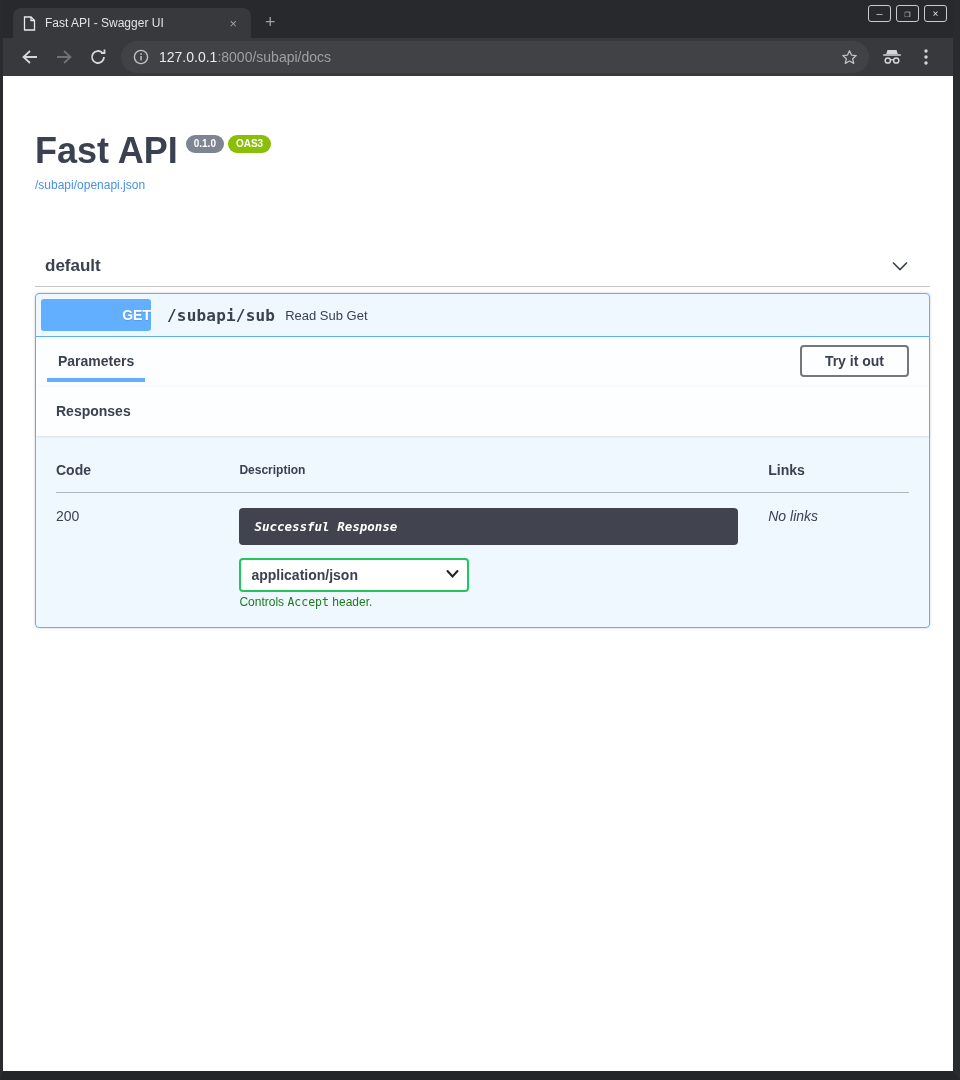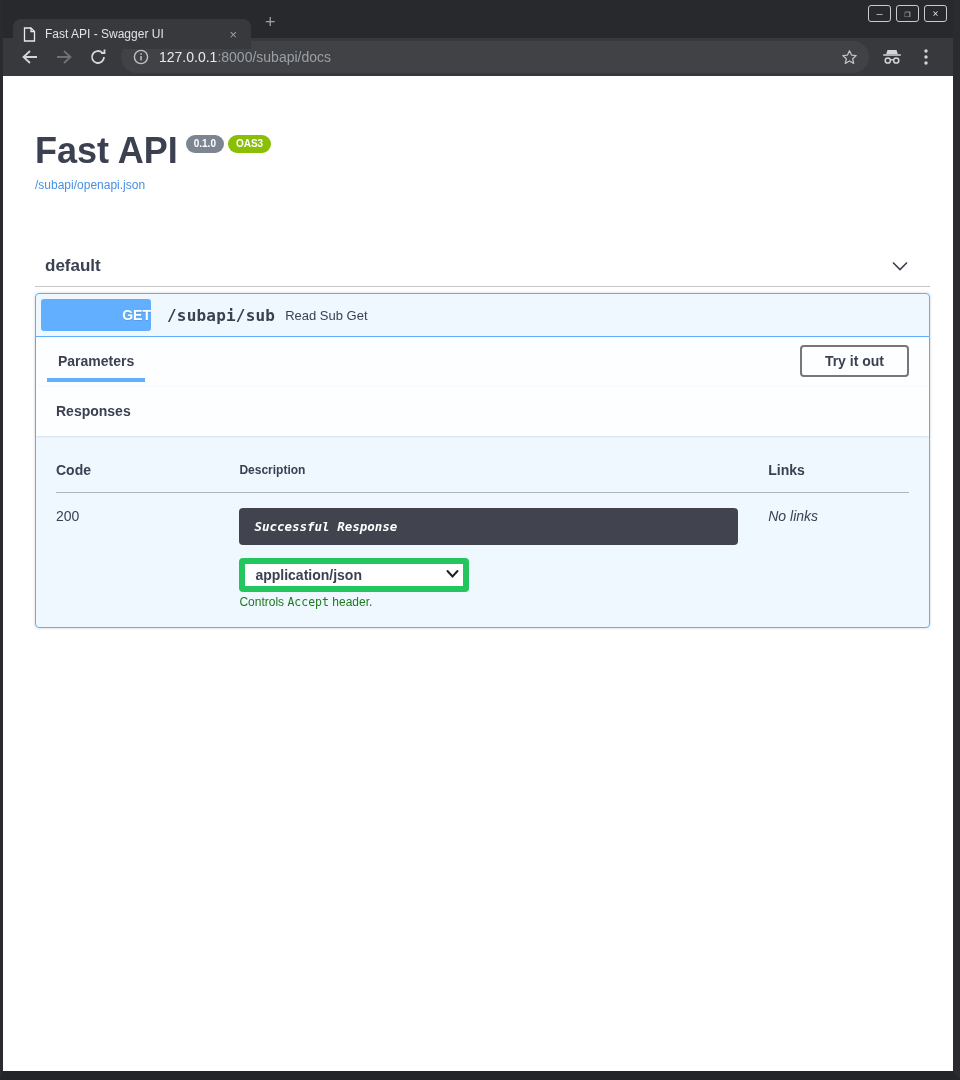--- a/index.html
+++ b/index.html
@@ -5,21 +5,21 @@
   * { margin:0; padding:0; box-sizing:border-box; }
   html,body { width:960px; height:1080px; }
   body { font-family:"Liberation Sans", sans-serif; background:#26272a; }
 
   
   .window { width:960px; height:1080px; display:flex; flex-direction:column;
             border-left:3px solid #2a2b2e; border-right:7px solid #2a2b2e; border-bottom:9px solid #242528; }
 
   
   .tabstrip { height:38px; background:#28292c; position:relative; flex:none; }
-  .tab { position:absolute; left:10px; top:19px; width:238px; height:30px; background:#37393d;
+  .tab { position:absolute; left:10px; top:8px; width:238px; height:30px; background:#37393d;
          border-radius:8px 8px 0 0; display:flex; align-items:center; padding:0 10px; }
   .tab-favicon { width:13px; height:15px; flex:none; }
   .tab-title { font-size:12px; color:#dfe3e8; margin-left:9px; flex:1; white-space:nowrap; overflow:hidden; }
   .tab-close { color:#9aa0a6; font-size:13px; padding:0 4px; cursor:default; }
   .newtab-btn { position:absolute; left:262px; top:13px; color:#9aa0a6; font-size:18px; line-height:18px; }
 
   .win-controls { position:absolute; right:6px; top:5px; display:flex; gap:5px; }
   .win-btn { width:23px; height:17px; border:1px solid #c9cccf; border-radius:3px; color:#d4d7da;
              font-size:10px; line-height:15px; text-align:center; font-family:"DejaVu Sans Mono",monospace; }
 
@@ -82,21 +82,21 @@
   td.col-desc-h   { width:62%;   font-size:12px; }
   td.col-links-h  { width:16.5%; font-size:14px; }
   table.responses tbody td { padding-top:15px; vertical-align:top; font-size:14px; color:#3b4151; }
   .markdown-box { background:#41444e; border-radius:4px; color:#fff; font-family:"DejaVu Sans Mono",monospace;
                   font-size:12.5px; font-weight:700; font-style:italic; padding:11px 15px; margin-right:30px; }
   .no-links { font-style:italic; }
 
   .media-type { margin-top:13px; }
   .select-wrap { position:relative; width:230px; }
   select.content-type { appearance:none; -webkit-appearance:none; width:230px; height:34px;
-                        border:6px solid #22c55e; border-radius:4px; background:#fff;
+                        border:2px solid #22c55e; border-radius:4px; background:#fff;
                         padding:0 30px 0 10px; font-size:14px; font-weight:700; color:#3b4151;
                         font-family:"Liberation Sans",sans-serif; }
   .select-arrow { position:absolute; right:10px; top:11px; pointer-events:none; }
   .accept-note { margin-top:3px; font-size:12px; color:#1f7a1f; }
   .accept-note code { font-family:"DejaVu Sans Mono",monospace; font-size:11.5px; }
 </style>
 </head>
 <body>
 
 <div class="window">

